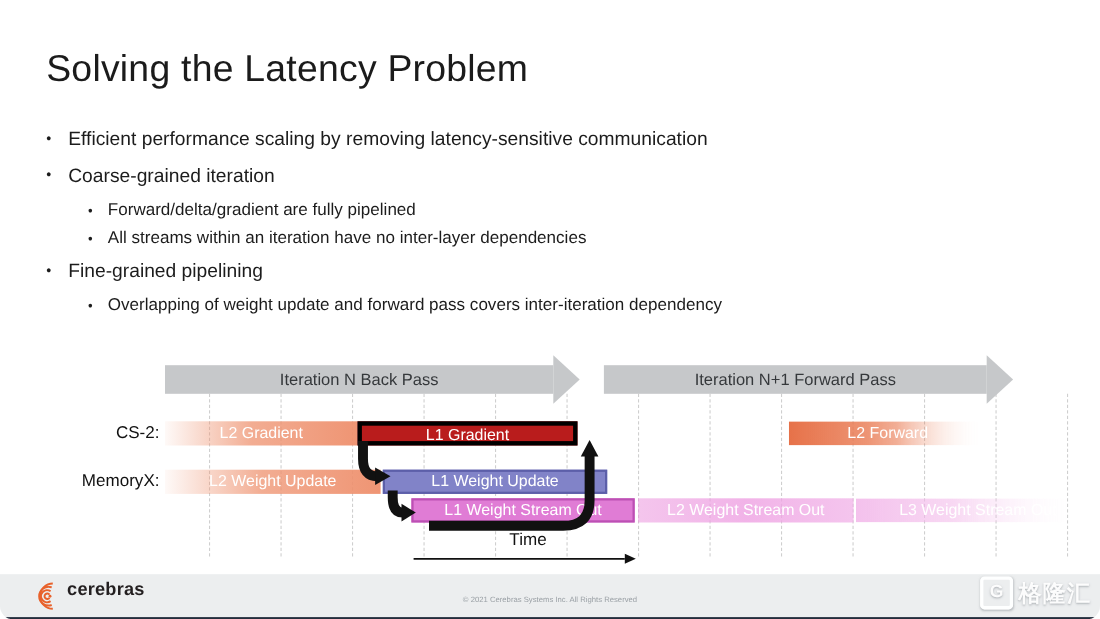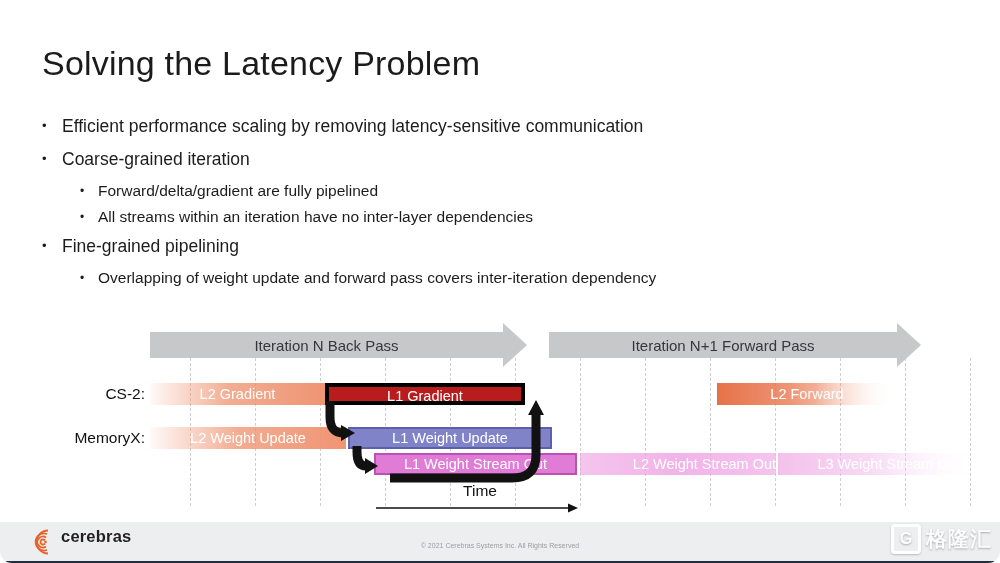--- a/index.html
+++ b/index.html
@@ -28,21 +28,21 @@
 
   .tl-box{position:absolute;height:22px;line-height:22px;text-align:center;font-size:14.5px;color:#fff;
     white-space:nowrap;overflow:hidden;z-index:1;box-sizing:border-box;}
   .solid-orange{background:#b91c1c;border:4px solid #000000;line-height:18px;}
   .purple{background:#8183c8;border:2px solid #5c5fa9;line-height:18px;}
   .pink{background:#e07cd5;border:2px solid #bc50b4;line-height:18px;}
   .fade-in-orange{background:linear-gradient(to right,rgba(238,145,110,0.05),rgba(238,145,110,0.75) 45%,rgba(238,143,108,0.95));}
   .fade-out-orange{background:linear-gradient(to right,rgba(229,106,63,0.95),rgba(233,122,82,0.8) 40%,rgba(238,145,110,0));
     -webkit-mask-image:linear-gradient(to right,#000 55%,transparent 97%);
     mask-image:linear-gradient(to right,#000 55%,transparent 97%);}
-  .pink-faded{background:linear-gradient(to right,rgba(235,150,222,0.55),rgba(238,160,226,0.8) 50%,rgba(240,172,230,0.7));text-align:right;}
+  .pink-faded{background:linear-gradient(to right,rgba(235,150,222,0.55),rgba(238,160,226,0.8) 50%,rgba(240,172,230,0.7));}
   .pink-fadeout{background:linear-gradient(to right,rgba(240,172,230,0.75),rgba(244,195,236,0.5) 55%,rgba(246,210,240,0));
     -webkit-mask-image:linear-gradient(to right,#000 40%,transparent 88%);
     mask-image:linear-gradient(to right,#000 40%,transparent 88%);}
 
   .dep-svg{position:absolute;left:0;top:0;z-index:3;pointer-events:none;}
 
   .time-label{position:absolute;left:430px;top:482px;width:100px;text-align:center;font-size:15.5px;color:#111;z-index:2;}
 
   
   .footer-band{position:absolute;left:0;top:522px;width:1000px;height:39px;background:#eceeef;}

